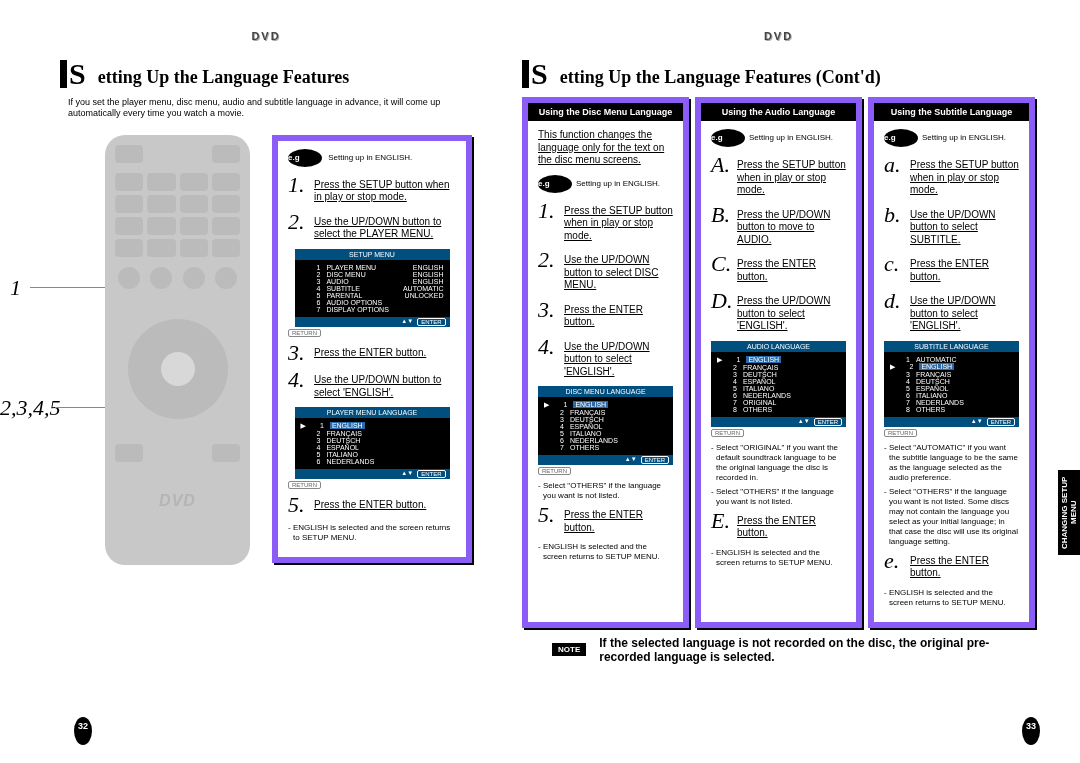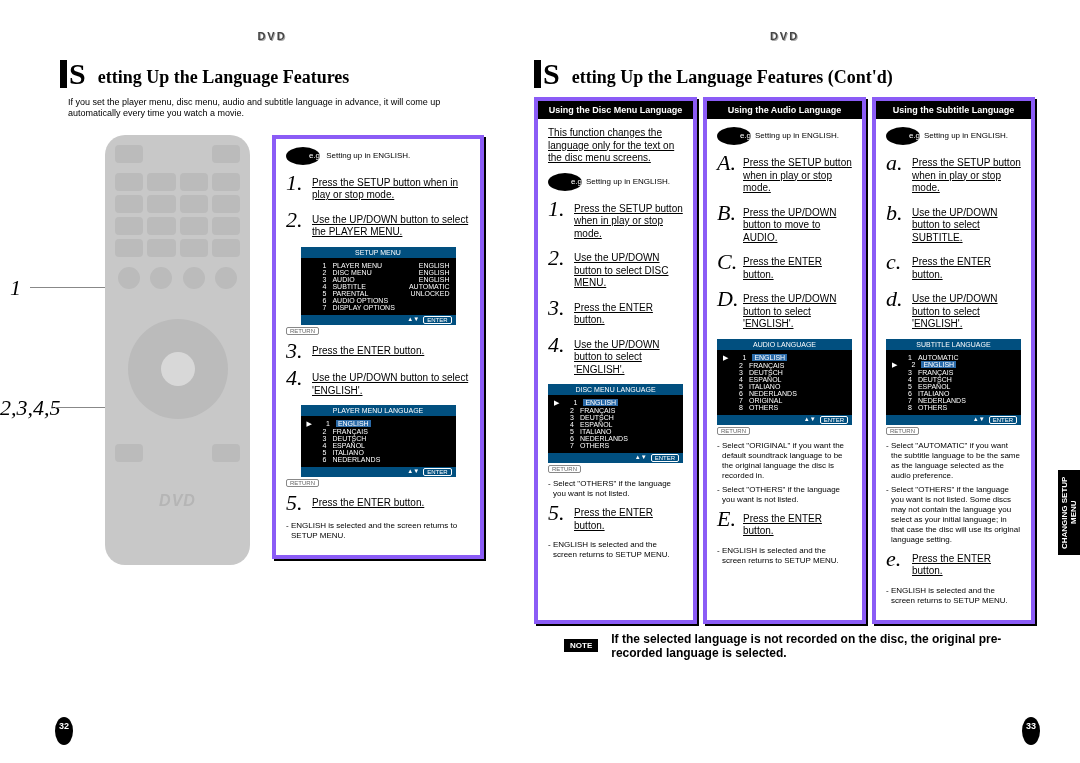--- a/index.html
+++ b/index.html
@@ -128,45 +128,46 @@
   .callout-2 { top: 260px; left: -60px; }
   .callout-line {
     position: absolute;
     border-top: 1px solid #888;
   }
   .callout-line1 { top: 152px; left: -30px; width: 80px; }
   .callout-line2 { top: 272px; left: -5px; width: 60px; }
   
   .panel-col { flex: 1; }
   .panel {
-    border: 4px solid #8b5cf6;
+    border: 6px solid #8b5cf6;
     box-shadow: 2px 2px 0 #000;
     background: #fff;
   }
   .panel-head {
     background: #000;
     color: #fff;
     text-align: center;
     font-size: 9px;
     font-weight: bold;
     padding: 4px 2px;
   }
   .panel-body {
     padding: 8px 10px 10px;
   }
   .eg {
     display: inline-block;
     border-radius: 50%;
     width: 34px; height: 18px;
     line-height: 18px;
-    text-align: right;
+    text-align: left;
     font-size: 8px;
     background: #000;
     color: #fff;
     margin-right: 4px;
+    font-weight: bold;
   }
   .eg-row { font-size: 8px; margin-bottom: 8px; }
   .step {
     display: flex;
     align-items: flex-start;
     margin-bottom: 8px;
     gap: 4px;
   }
   .step-num {
     font-family: Georgia, 'Times New Roman', serif;
@@ -278,20 +279,21 @@
     bottom: 18px;
     width: 18px;
     height: 28px;
     border-radius: 50%;
     background: #000;
     color: #fff;
     text-align: center;
     line-height: 18px;
     font-size: 9px;
     font-weight: bold;
+    margin-left: 19px;
   }
   .page-num.left { left: 55px; }
   .page-num.right { right: 40px; }
   .side-tab {
     position: absolute;
     right: 0;
     top: 470px;
     width: 22px;
     height: 85px;
     background: #000;

